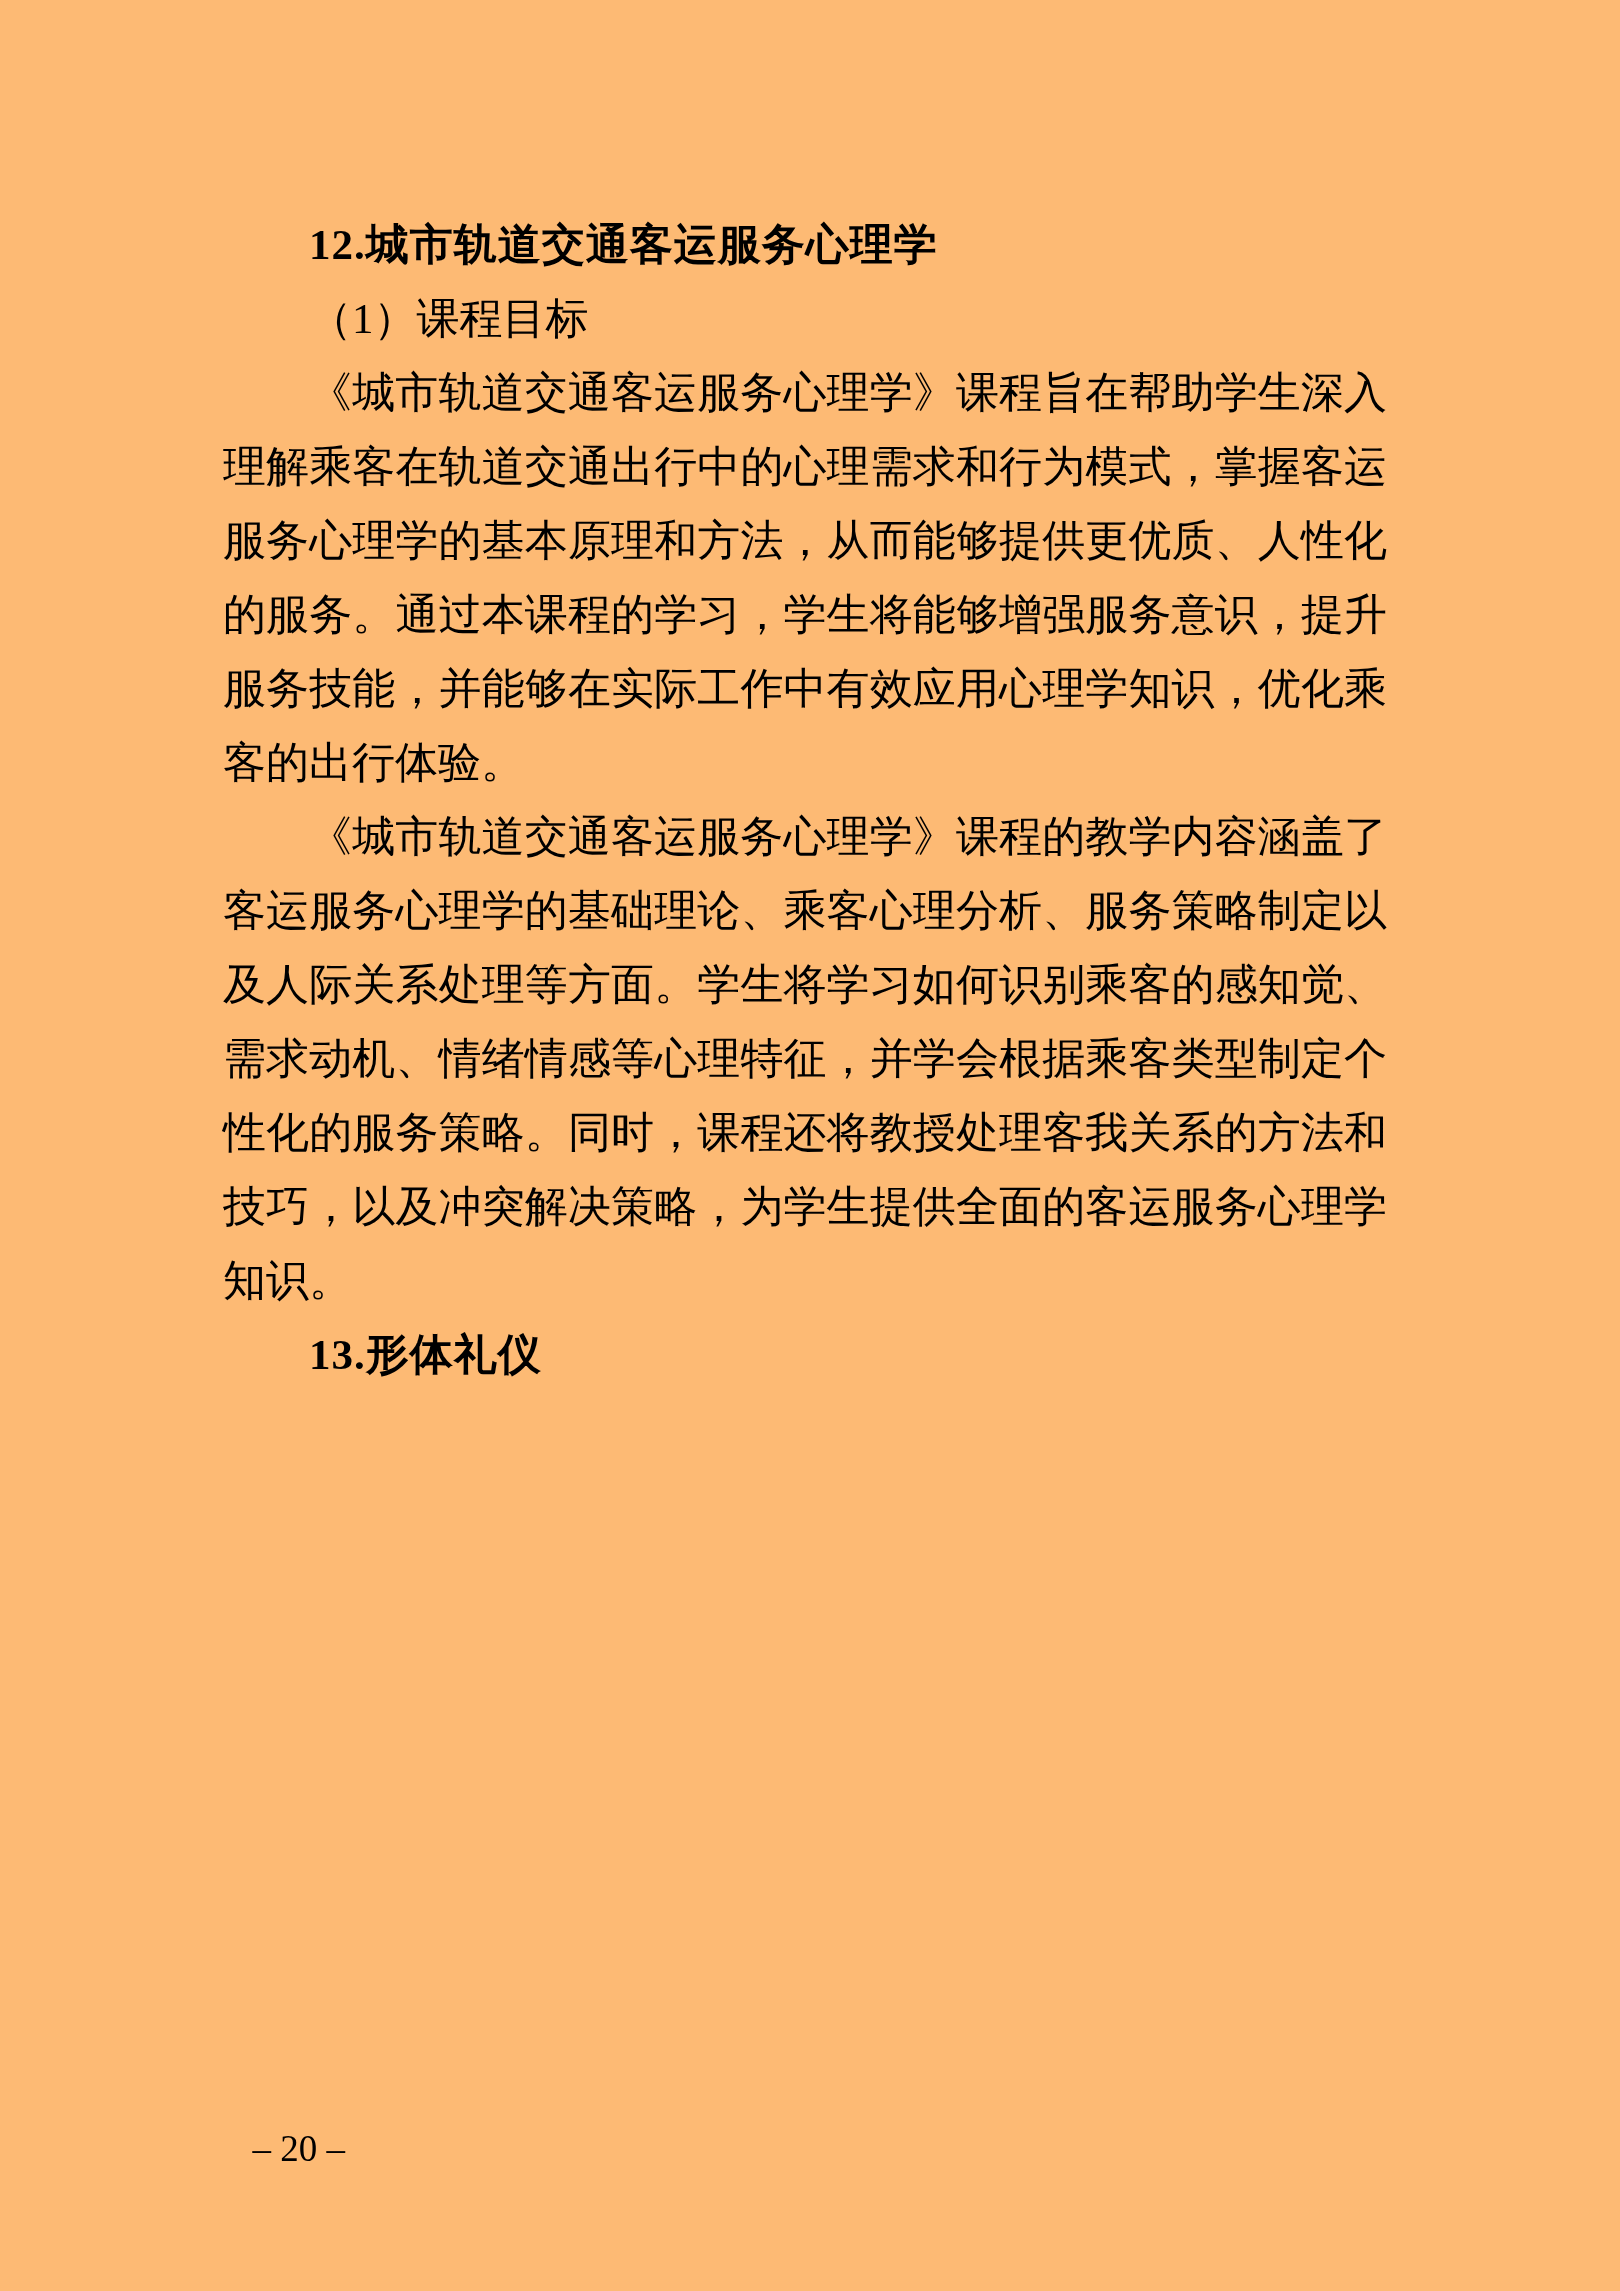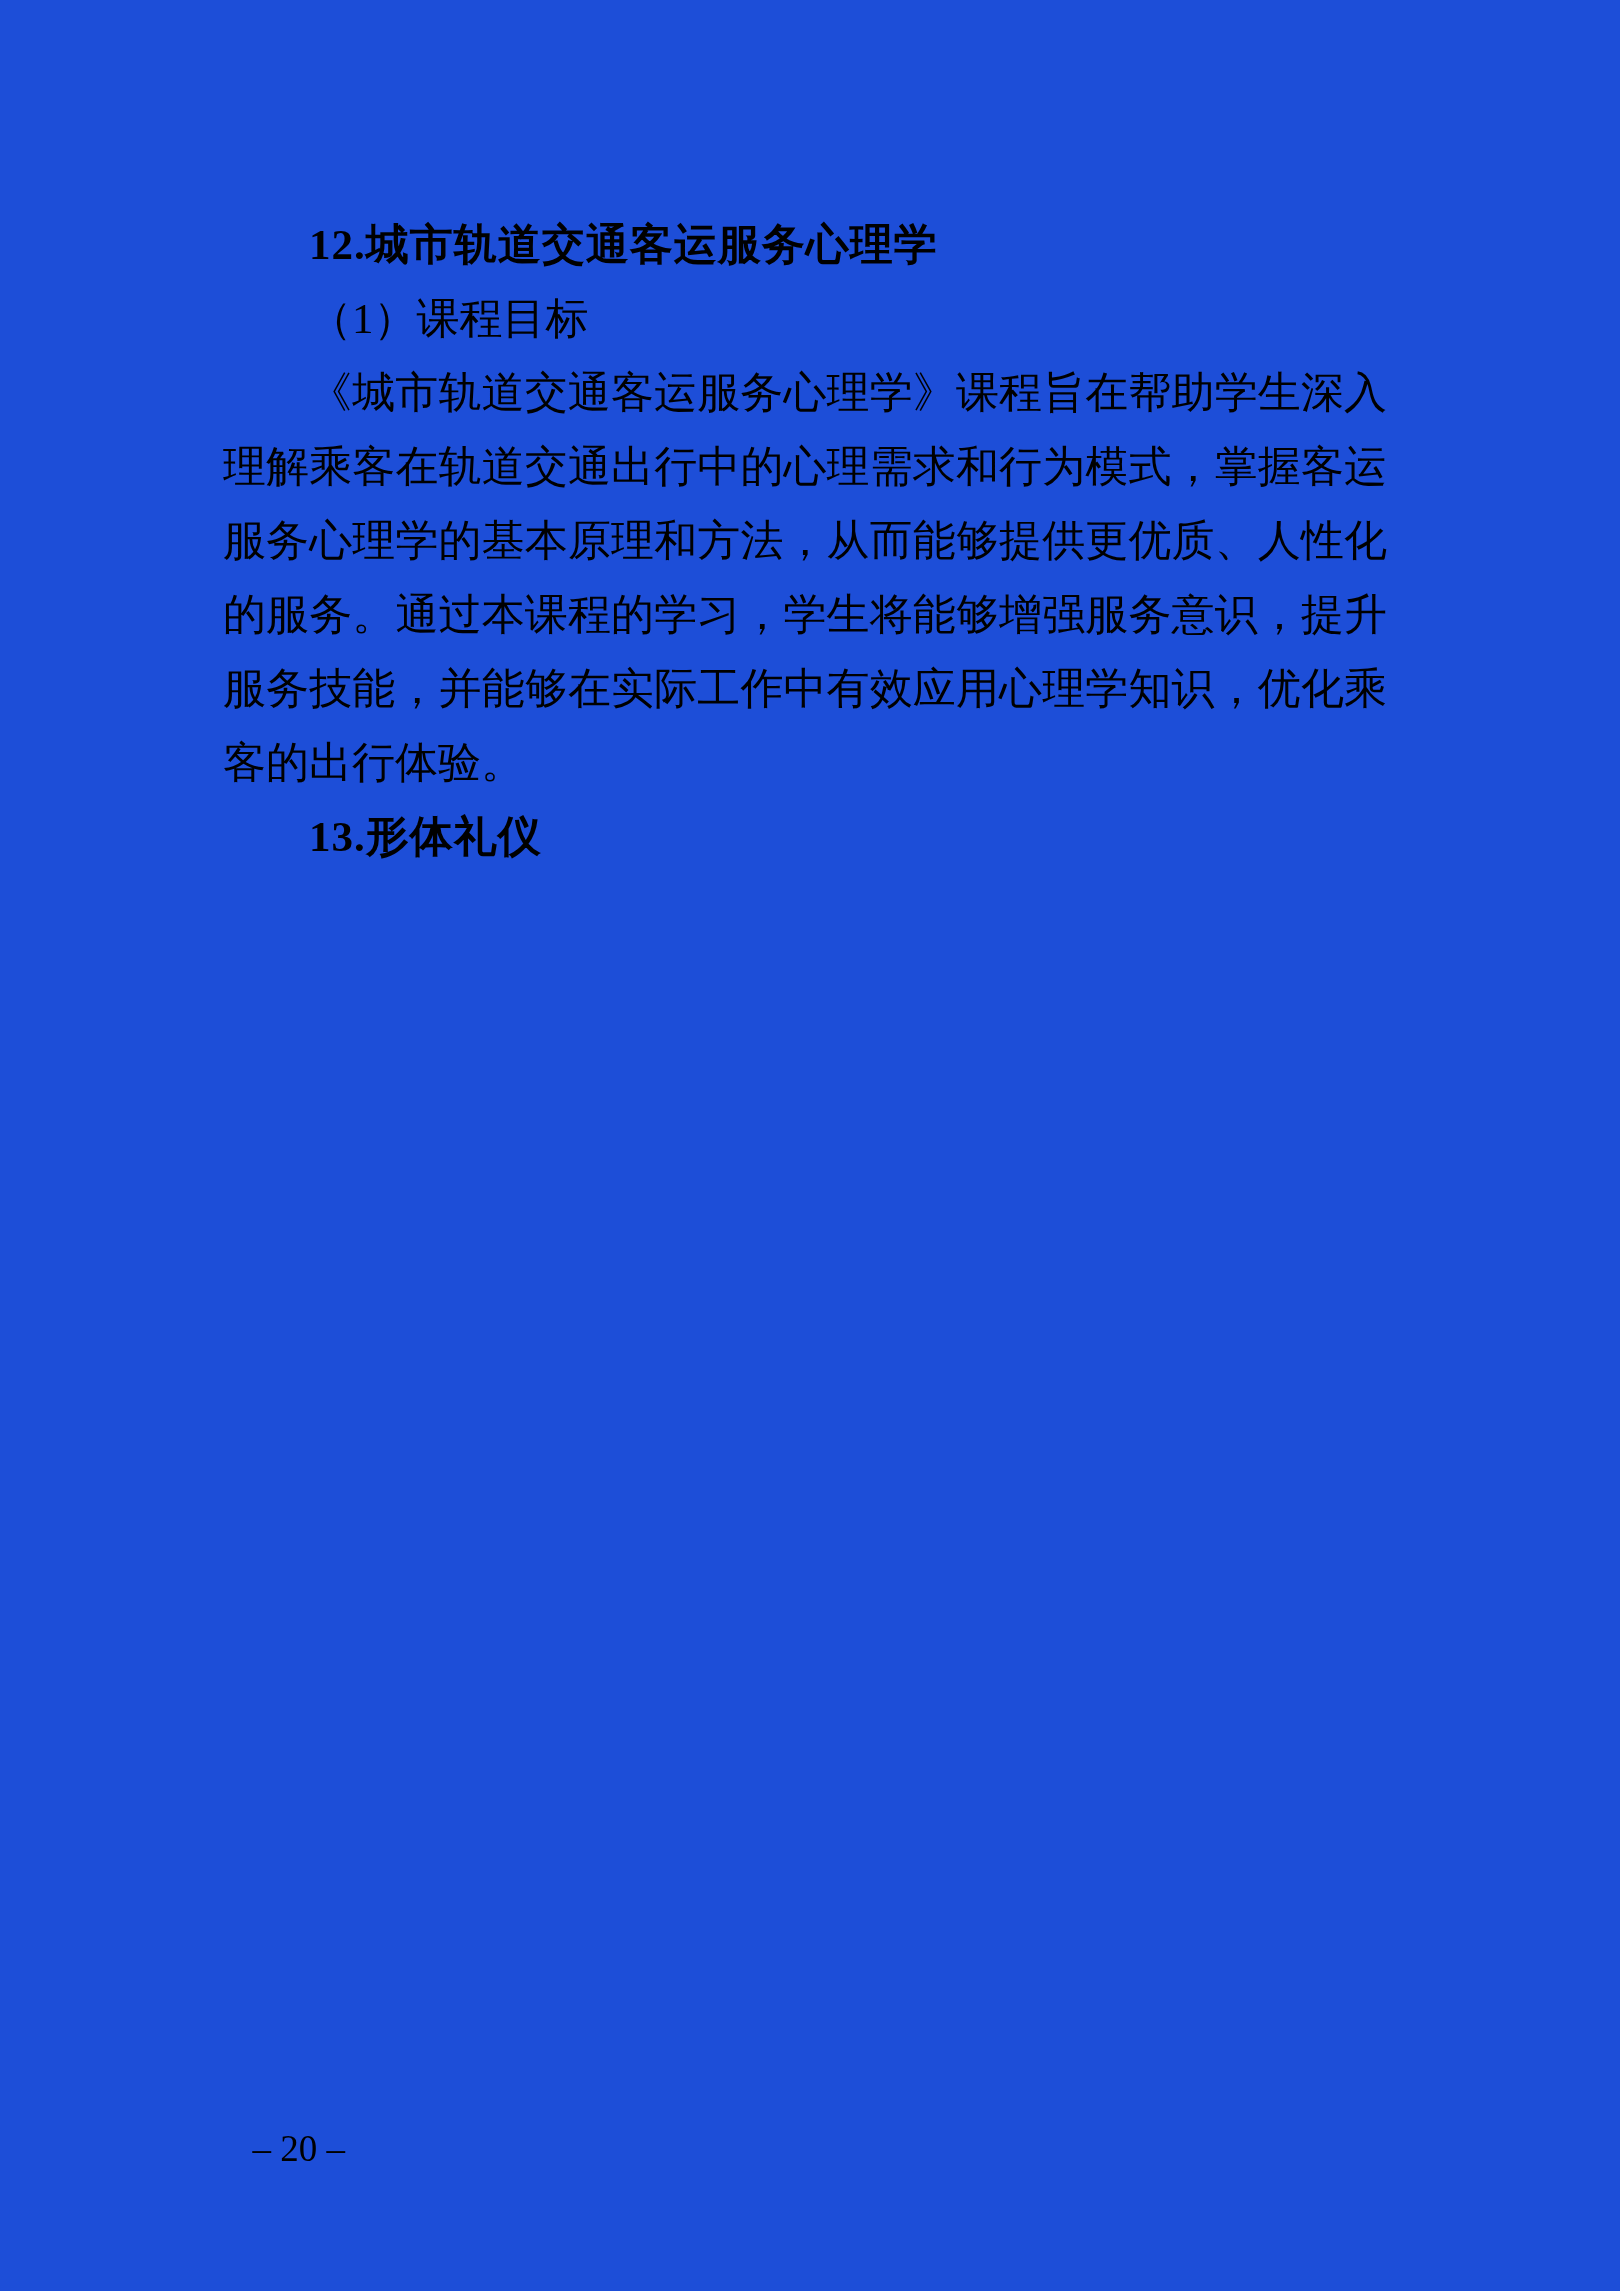--- a/index.html
+++ b/index.html
@@ -6,21 +6,21 @@
   html, body { background: #ffffff; }
   body {
     width: 1620px;
     height: 2292px;
     font-family: "Liberation Serif", serif;
   }
   .page {
     position: relative;
     width: 1620px;
     height: 2292px;
-    background: #1d4ed8;
+    background: #fdba74;
     overflow: hidden;
     color: #000000;
   }
   .content {
     position: absolute;
     left: 223px;
     top: 208px;
     width: 1164px;
     font-size: 43px;
     line-height: 74px;
@@ -60,20 +60,21 @@
 <div class="page">
   <div class="content">
 
     <div class="heading">12.城市轨道交通客运服务心理学</div>
 
     <div class="subheading">（1）课程目标</div>
 
     <p class="para">《城市轨道交通客运服务心理学》课程旨在帮助学生深入理解乘客在轨道交通出行中的心理需求和行为模式，掌握客运服务心理学的基本原理和方法，从而能够提供更优质、人性化的服务。通过本课程的学习，学生将能够增强服务意识，提升服务技能，并能够在实际工作中有效应用心理学知识，优化乘客的出行体验。</p>
 
 
+    <p class="para">《城市轨道交通客运服务心理学》课程的教学内容涵盖了客运服务心理学的基础理论、乘客心理分析、服务策略制定以及人际关系处理等方面。学生将学习如何识别乘客的感知觉、需求动机、情绪情感等心理特征，并学会根据乘客类型制定个性化的服务策略。同时，课程还将教授处理客我关系的方法和技巧，以及冲突解决策略，为学生提供全面的客运服务心理学知识。</p>
 
 
 
     <div class="heading">13.形体礼仪</div>
 
   </div>
 
   <div class="footer">– 20 –</div>
 </div>
 

